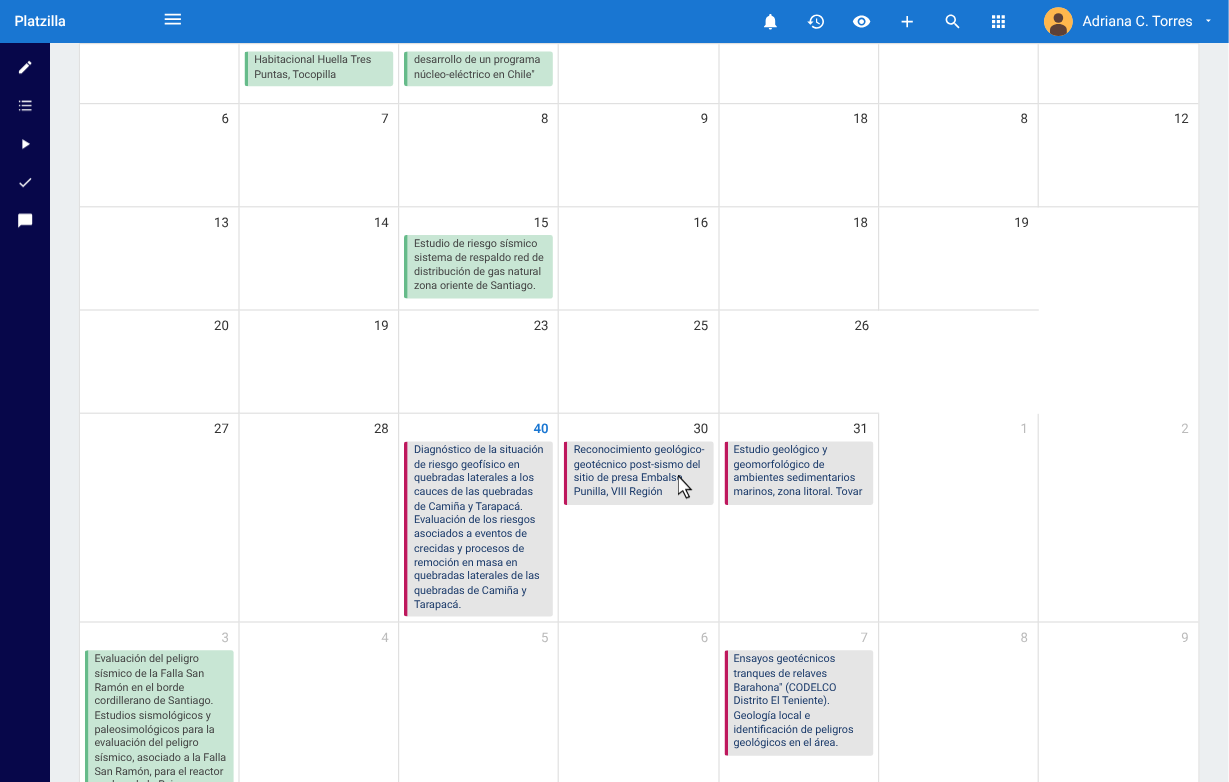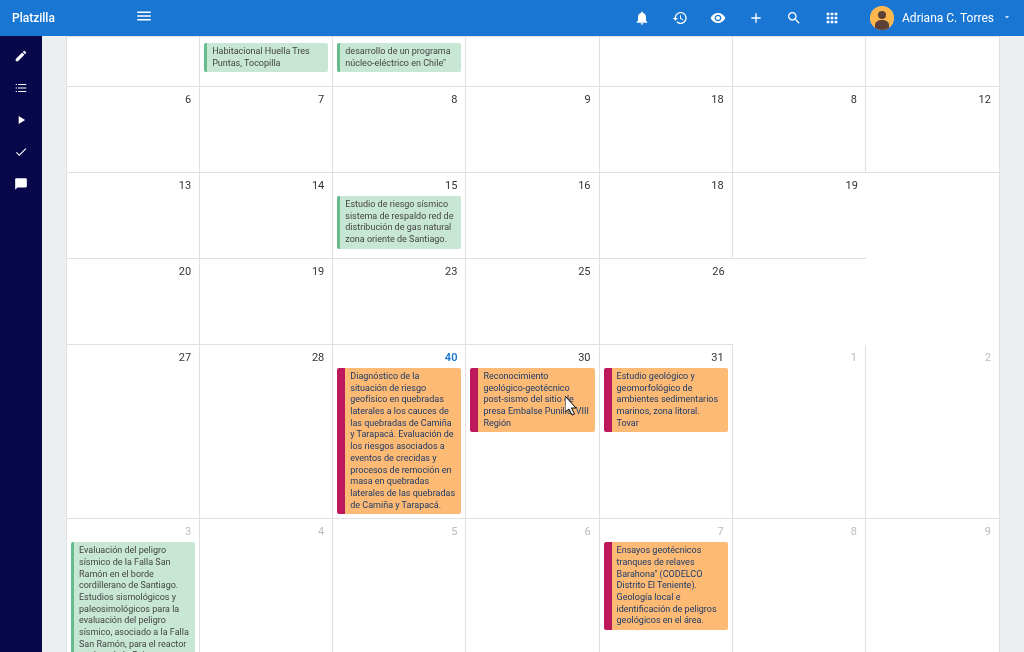--- a/index.html
+++ b/index.html
@@ -152,22 +152,22 @@
   padding: 3px 5px;
   margin-top: 2px;
   border-radius: 2px;
   color: #444;
 }
 .event.teal {
   background: #c8e6d4;
   border-left: 3px solid #66bb8a;
 }
 .event.blue {
-  background: #fdba74;
-  border-left: 8px solid #be185d;
+  background: #e5e5e5;
+  border-left: 3px solid #be185d;
   color: #1a3a6a;
 }
 .cursor-pointer {
   position: absolute;
   pointer-events: none;
   z-index: 100;
 }
 </style>
 </head>
 <body>

